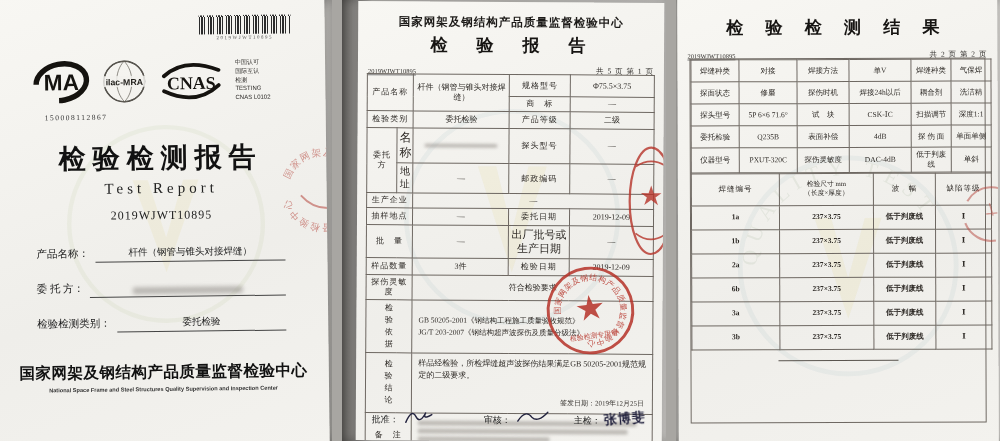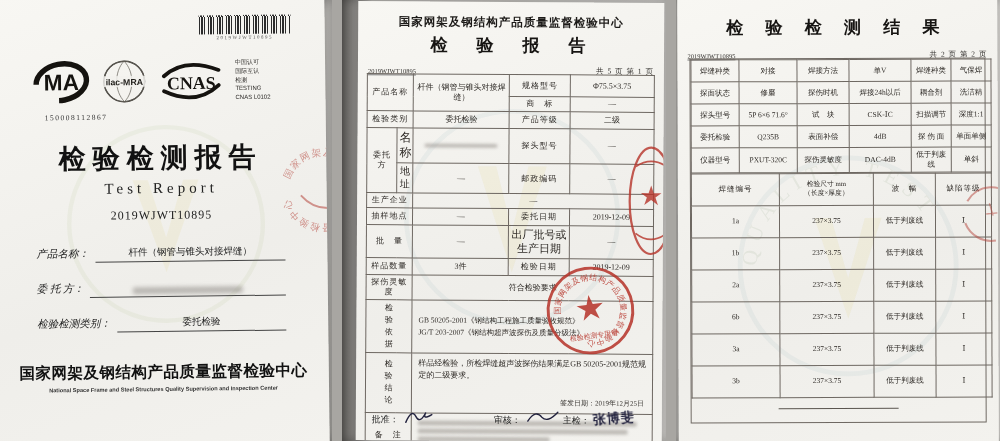--- a/index.html
+++ b/index.html
@@ -25,21 +25,21 @@
   .logo-row { position:absolute; top:64px; left:38px; display:flex; align-items:center; gap:11px; }
   .accred { font-size:6px; line-height:1.45; color:#2e2c29; font-family:"Liberation Sans",sans-serif; }
   .cma-num { position:absolute; top:118px; left:50px; font-size:7.5px; letter-spacing:1.5px; color:#333; }
 
   .p1-title { position:absolute; top:146px; left:0; right:0; text-align:center; font-size:27px; font-weight:bold; letter-spacing:7px; color:#111; }
   .p1-sub { position:absolute; top:186px; left:0; right:0; text-align:center; font-size:15px; letter-spacing:4px; color:#222; }
   .p1-no { position:absolute; top:214px; left:0; right:0; text-align:center; font-size:12px; letter-spacing:1px; color:#222; }
 
   .p1-fields { position:absolute; top:252px; left:40px; right:42px; }
   .p1-field { display:flex; align-items:flex-end; margin-bottom:19px; }
-  .p1-field .flab { font-size:10.5px; color:#222; white-space:nowrap; padding-bottom:2px;font-style:italic; }
+  .p1-field .flab { font-size:10.5px; color:#222; white-space:nowrap; padding-bottom:2px; }
   .p1-field .uline { flex:1; margin-left:6px; border-bottom:1px solid #444; text-align:center; font-size:9.5px; color:#222; padding-bottom:2px; min-height:13px; display:flex; align-items:flex-end; justify-content:center; }
   .blurbar { display:inline-block; height:7px; width:110px; background:#8e8a85; opacity:.55; filter:blur(2px); border-radius:2px; }
 
   .p1-footer { position:absolute; top:368px; left:0; right:0; text-align:center; font-size:15.5px; font-weight:bold; letter-spacing:.5px; color:#111; }
   .p1-footer-en { position:absolute; top:392px; left:0; right:0; text-align:center; font-size:5.6px; font-weight:bold; color:#333; font-family:"Liberation Sans",sans-serif; }
 
   
   .org-head { position:absolute; top:13px; left:0; right:0; text-align:center; font-size:11.5px; font-weight:bold; letter-spacing:1px; color:#1c1a18; }
   .rep-title { position:absolute; left:0; right:0; text-align:center; font-weight:bold; color:#161412; }
   .meta-row { position:absolute; left:10px; right:10px; display:flex; justify-content:space-between; align-items:flex-end; }
@@ -69,21 +69,21 @@
   .stamp-p3 { position:absolute; top:182px; right:-30px; width:70px; height:70px; opacity:.5; transform:rotate(24deg); pointer-events:none; }
 
   .watermark { position:absolute; opacity:.09; pointer-events:none; }
 
   
   .p3-title { top:20px; font-size:17px; letter-spacing:9px; }
   .p3-box { position:absolute; top:62px; left:12px; right:12px; bottom:24px; border:1px solid #6e6862; }
   .p3-box td,.p3-box th { font-size:7.5px; text-align:center; padding:2px 1px; line-height:1.3; }
   .p3-params td { height:22px; }
   .p3-results th { font-size:7.5px; height:32px; letter-spacing:1px; }
-  .p3-results td { height:32px; }
+  .p3-results td { height:24px;font-weight:bold; }
   .hdr2 { font-size:6.8px; letter-spacing:0; display:block; }
   .p3-endline { width:120px; height:1px; background:#5a554f; margin:10px auto 0; }
 </style>
 </head>
 <body>
 
 <div class="stage">
 
   <div class="photo photo1">
     <div class="paper paper1">
@@ -280,27 +280,27 @@
         <text x="50" y="80" font-size="7.5" fill="#b63228" text-anchor="middle">检验检测专用章</text>
       </svg>
 
       <div class="p2-signrow">
         <div class="sig-item" style="left:2px">
           <span>批准：</span>
           <svg width="44" height="20" viewBox="0 0 44 20">
             <path d="M4,16 Q10,2 14,10 T24,6 Q20,14 30,8" fill="none" stroke="#23233f" stroke-width="1.4" stroke-linecap="round"></path>
           </svg>
         </div>
-        <div class="sig-item" style="left:124px">
+        <div class="sig-item" style="left:114px">
           <span>审核：</span>
           <svg width="40" height="20" viewBox="0 0 40 20">
             <path d="M4,14 Q12,2 18,10 Q24,16 34,5" fill="none" stroke="#23233f" stroke-width="1.4" stroke-linecap="round"></path>
           </svg>
         </div>
-        <div class="sig-item" style="left:193px">
+        <div class="sig-item" style="left:204px">
           <span>主检：</span>
           <span class="sig-name">张博斐</span>
         </div>
       </div>
 
       <svg class="stamp-oval" viewBox="0 0 60 140">
         <ellipse cx="30" cy="70" rx="25" ry="62" fill="none" stroke="#b63228" stroke-width="2.6"></ellipse>
         <polygon points="30,52 33,61 42,61 35,66 38,75 30,69 22,75 25,66 18,61 27,61" fill="#b63228"></polygon>
         <path d="M12,30 Q30,18 48,30 M12,108 Q30,122 48,108" fill="none" stroke="#b63228" stroke-width="2"></path>
       </svg>

